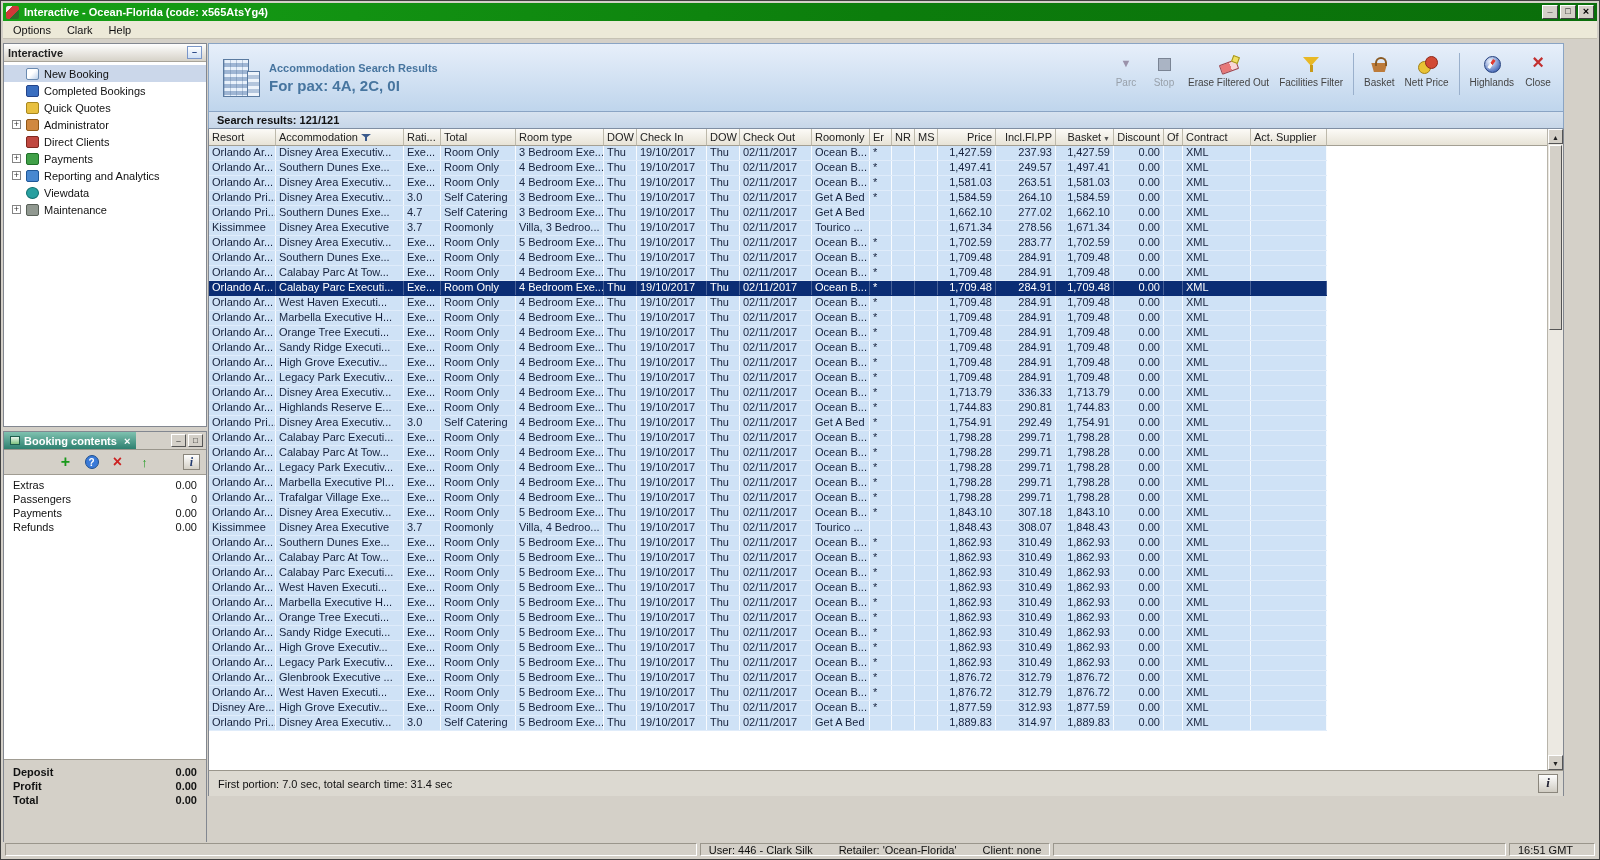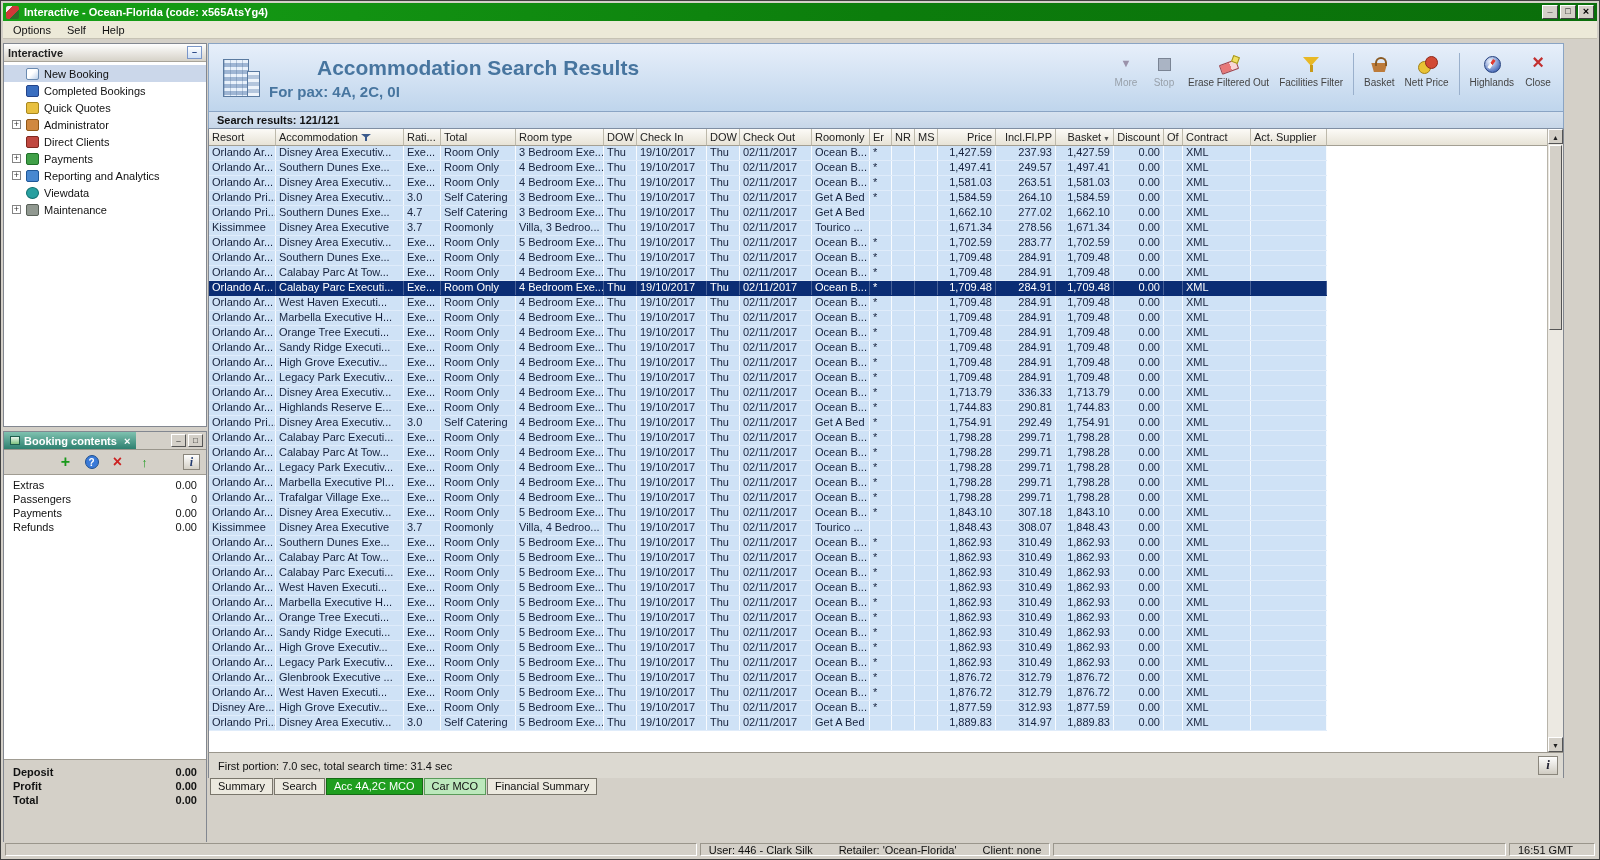--- a/index.html
+++ b/index.html
@@ -104,21 +104,21 @@
   .doc-header{height:68px;background:linear-gradient(180deg,#e7effa,#bfd5ec);border:1px solid #8aa4c4;
     border-bottom:none;position:relative;display:flex;align-items:center;flex:none;}
   .bldg{position:relative;width:26px;height:38px;margin:0 20px 0 14px;flex:none;
     border:1px solid #5a7aa0;
     background:repeating-linear-gradient(90deg,rgba(90,122,160,.35) 0 1px,transparent 1px 6px),
                repeating-linear-gradient(180deg,#e8f1fb 0 3px,#9fb6d4 3px 7px);}
   .bldg::after{content:"";position:absolute;right:-12px;bottom:-1px;width:11px;height:24px;
     border:1px solid #5a7aa0;
     background:repeating-linear-gradient(180deg,#eef4fb 0 3px,#b4c6dd 3px 7px);}
   .doc-titles{display:flex;flex-direction:column;gap:3px;}
-  .doc-title{font-size:21px;font-weight:bold;color:#47759f;margin-left:48px;}
+  .doc-title{font-size:11px;font-weight:bold;color:#47759f;}
   .doc-subtitle{font-size:15px;font-weight:bold;color:#47759f;}
   .hdr-toolbar{position:absolute;right:6px;top:9px;display:flex;align-items:flex-start;}
   .tool-btn{display:flex;flex-direction:column;align-items:center;padding:0 5px;min-width:38px;}
   .tool-label{font-size:10px;color:#444;white-space:nowrap;margin-top:2px;}
   .tool-btn.disabled .tool-label{color:#98a0aa;}
   .tool-sep{width:1px;background:#9ab0cc;height:42px;margin:0 5px;flex:none;}
   .ic{position:relative;width:22px;height:22px;display:block;}
   .more-icon::before{content:"▼";position:absolute;left:50%;top:50%;transform:translate(-50%,-55%);color:#9a92aa;font-size:11px;}
   .stop-icon::before{content:"";position:absolute;left:5px;top:5px;width:11px;height:11px;background:#aab4c4;border:1px solid #7a8494;}
   .eraser-icon::before{content:"";position:absolute;left:2px;top:9px;width:16px;height:8px;
@@ -205,21 +205,21 @@
   <span>Interactive - Ocean-Florida (code: x565AtsYg4)</span>
   <span class="tb-btns">
     <span class="win-btn win-min"></span>
     <span class="win-btn win-max"></span>
     <span class="win-btn win-close"></span>
   </span>
 </div>
 
 <div class="menubar">
     <span class="menu-item">Options</span>
-    <span class="menu-item">Self</span>
+    <span class="menu-item">Clark</span>
     <span class="menu-item">Help</span>
   </div>
 
 <div class="sidebar">
   <div class="panel-hdr">
     <span>Interactive</span>
     <span class="panel-btn"></span>
   </div>
   <div class="tree">
       <div class="tree-item selected">
@@ -329,21 +329,21 @@
 
   <div class="doc-header">
     <span class="bldg"></span>
     <span class="doc-titles">
       <span class="doc-title">Accommodation Search Results</span>
       <span class="doc-subtitle">For pax: 4A, 2C, 0I</span>
     </span>
     <span class="hdr-toolbar">
         <div class="tool-btn disabled">
           <span class="ic more-icon"></span>
-          <span class="tool-label">More</span>
+          <span class="tool-label">Parc</span>
         </div>
         <div class="tool-btn disabled">
           <span class="ic stop-icon"></span>
           <span class="tool-label">Stop</span>
         </div>
         <div class="tool-btn">
           <span class="ic eraser-icon"></span>
           <span class="tool-label">Erase Filtered Out</span>
         </div>
         <div class="tool-btn">
@@ -1307,27 +1307,20 @@
       <span class="sb-track"></span>
       <span class="sb-arrow down"></span>
     </div>
   </div>
 
   <div class="status-strip">
     <span>First portion: 7.0 sec, total search time: 31.4 sec</span>
     <span class="info-btn"></span>
   </div>
 
-  <div class="bottom-tabs">
-      <span class="btab">Summary</span>
-      <span class="btab">Search</span>
-      <span class="btab dark-green">Acc 4A,2C MCO</span>
-      <span class="btab light-green">Car MCO</span>
-      <span class="btab">Financial Summary</span>
-    </div>
 </div>
 
 <div class="statusbar">
   <span class="sb-pane sb-fill-l"></span>
   <span class="sb-pane sb-user">
     <span>User: 446 - Clark Silk</span>
     <span>Retailer: 'Ocean-Florida'</span>
     <span>Client: none</span>
   </span>
   <span class="sb-pane sb-fill-r"></span>

